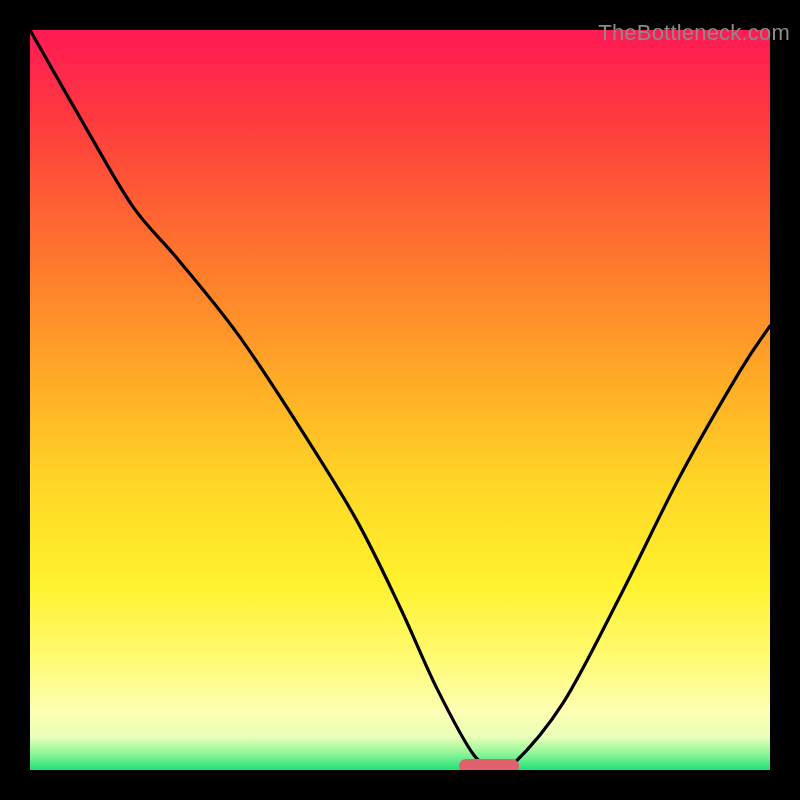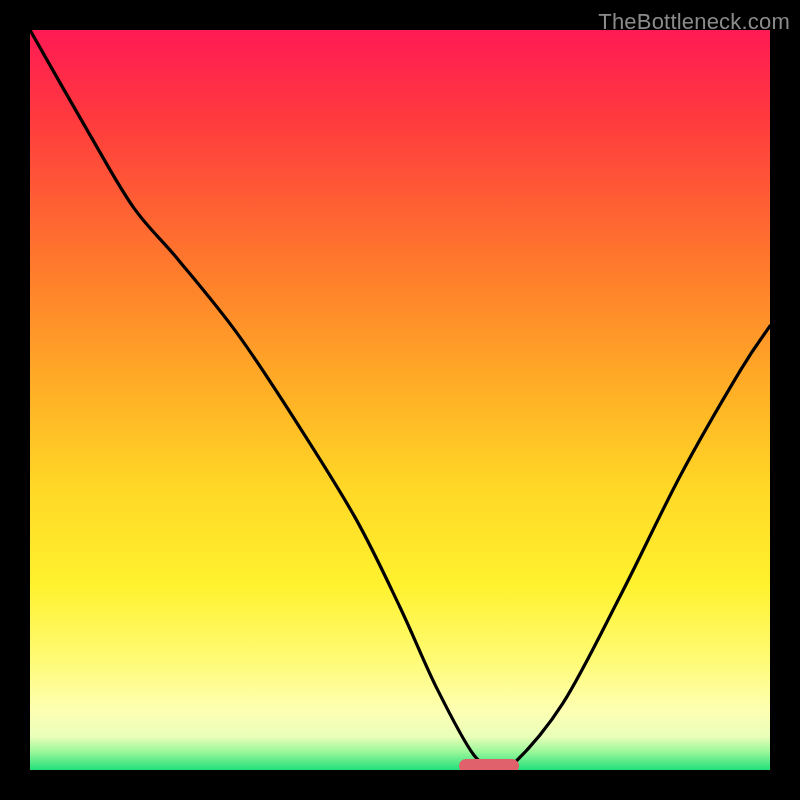--- a/index.html
+++ b/index.html
@@ -12,21 +12,21 @@
     font-family: Arial, Helvetica, sans-serif;
   }
   .frame {
     position: relative;
     width: 800px;
     height: 800px;
     background: #000;
   }
   .watermark {
     position: absolute;
-    top: 9px;
+    top: 20px;
     right: 10px;
     color: #8b8b8b;
     font-size: 22px;
     font-weight: 400;
     letter-spacing: 0.2px;
     z-index: 10;
   }
   .plot-area {
     position: absolute;
     left: 30px;

